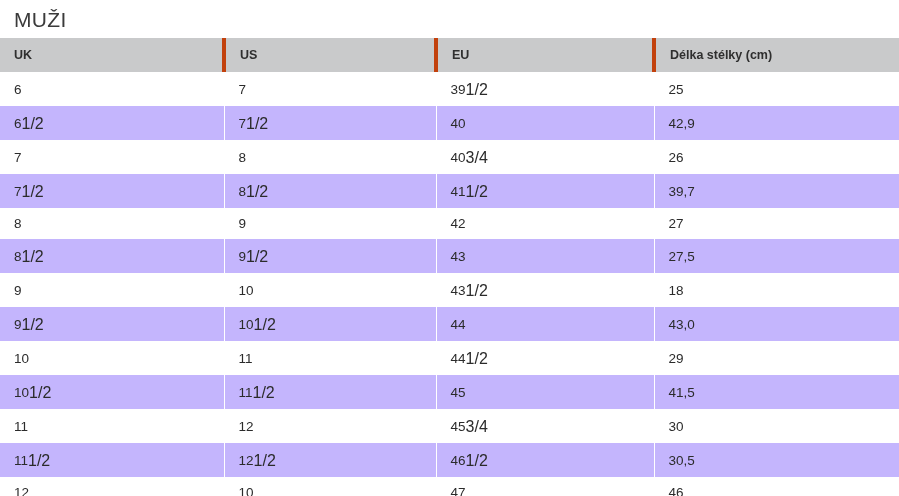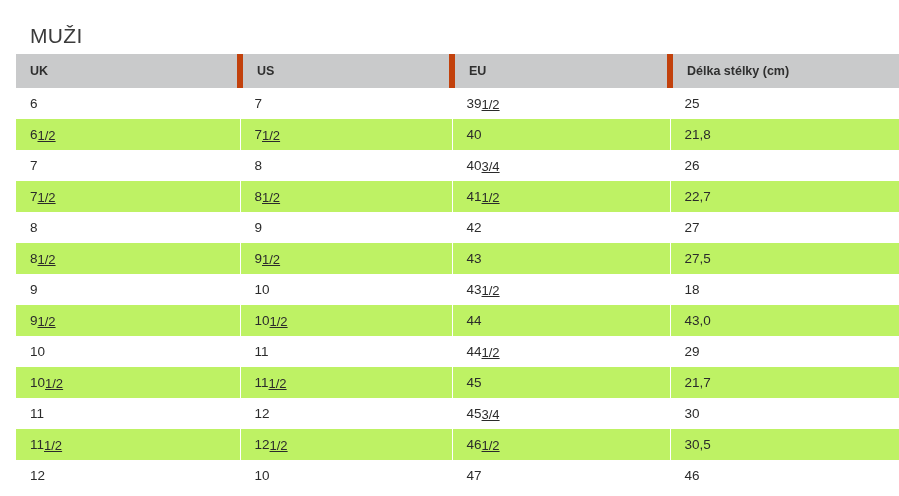--- a/index.html
+++ b/index.html
@@ -11,21 +11,21 @@
     height: 496px;
     background: #ffffff;
     font-family: "Liberation Sans", sans-serif;
     color: #2b2b2b;
     overflow: hidden;
   }
   .page {
     width: 899px;
     height: 496px;
     box-sizing: border-box;
-    padding: 16px;
+    padding: 0;
   }
   .title {
     font-size: 21px;
     font-weight: 400;
     color: #3b3b3b;
     padding: 8px 0 6px 14px;
     letter-spacing: 0.3px;
   }
   table.size-table {
     width: 899px;
@@ -38,46 +38,45 @@
   table.size-table col.c2 { width: 218px; }
   table.size-table col.c3 { width: 245px; }
 
   thead th {
     background: #c9cacb;
     color: #2f2f2f;
     font-weight: bold;
     font-size: 12.5px;
     text-align: left;
     padding: 9px 0 9px 14px;
-    border-right: 6px solid #c2410c;
+    border-right: 4px solid #c2410c;
     height: 16px;
     vertical-align: middle;
   }
   thead th:last-child { border-right: none; }
 
   tbody td {
     padding: 8px 0 8px 14px;
     border-right: 1px solid #ffffff;
     font-size: 13.5px;
     color: #2b2b2b;
     height: 14px;
     vertical-align: middle;
   }
   tbody td:last-child { border-right: none; }
 
   tbody tr.odd td { background: #ffffff; }
-  tbody tr.even td { background: #bef264; }
+  tbody tr.even td { background: #c4b5fd; }
 
   .frac {
-    font-size: 13px;
+    font-size: 16px;
     vertical-align: baseline;
     position: relative;
     top: 1px;
     letter-spacing: 0;
-    text-decoration: underline;
   }
 </style>
 </head>
 <body>
 
 <div class="page">
   <div class="title">MUŽI</div>
 
   <table class="size-table">
     <colgroup>
@@ -98,33 +97,33 @@
         <tr class="odd">
           <td>6</td>
           <td>7</td>
           <td>39<span class="frac">1/2</span></td>
           <td>25</td>
         </tr>
         <tr class="even">
           <td>6<span class="frac">1/2</span></td>
           <td>7<span class="frac">1/2</span></td>
           <td>40</td>
-          <td>21,8</td>
+          <td>42,9</td>
         </tr>
         <tr class="odd">
           <td>7</td>
           <td>8</td>
           <td>40<span class="frac">3/4</span></td>
           <td>26</td>
         </tr>
         <tr class="even">
           <td>7<span class="frac">1/2</span></td>
           <td>8<span class="frac">1/2</span></td>
           <td>41<span class="frac">1/2</span></td>
-          <td>22,7</td>
+          <td>39,7</td>
         </tr>
         <tr class="odd">
           <td>8</td>
           <td>9</td>
           <td>42</td>
           <td>27</td>
         </tr>
         <tr class="even">
           <td>8<span class="frac">1/2</span></td>
           <td>9<span class="frac">1/2</span></td>
@@ -146,21 +145,21 @@
         <tr class="odd">
           <td>10</td>
           <td>11</td>
           <td>44<span class="frac">1/2</span></td>
           <td>29</td>
         </tr>
         <tr class="even">
           <td>10<span class="frac">1/2</span></td>
           <td>11<span class="frac">1/2</span></td>
           <td>45</td>
-          <td>21,7</td>
+          <td>41,5</td>
         </tr>
         <tr class="odd">
           <td>11</td>
           <td>12</td>
           <td>45<span class="frac">3/4</span></td>
           <td>30</td>
         </tr>
         <tr class="even">
           <td>11<span class="frac">1/2</span></td>
           <td>12<span class="frac">1/2</span></td>

